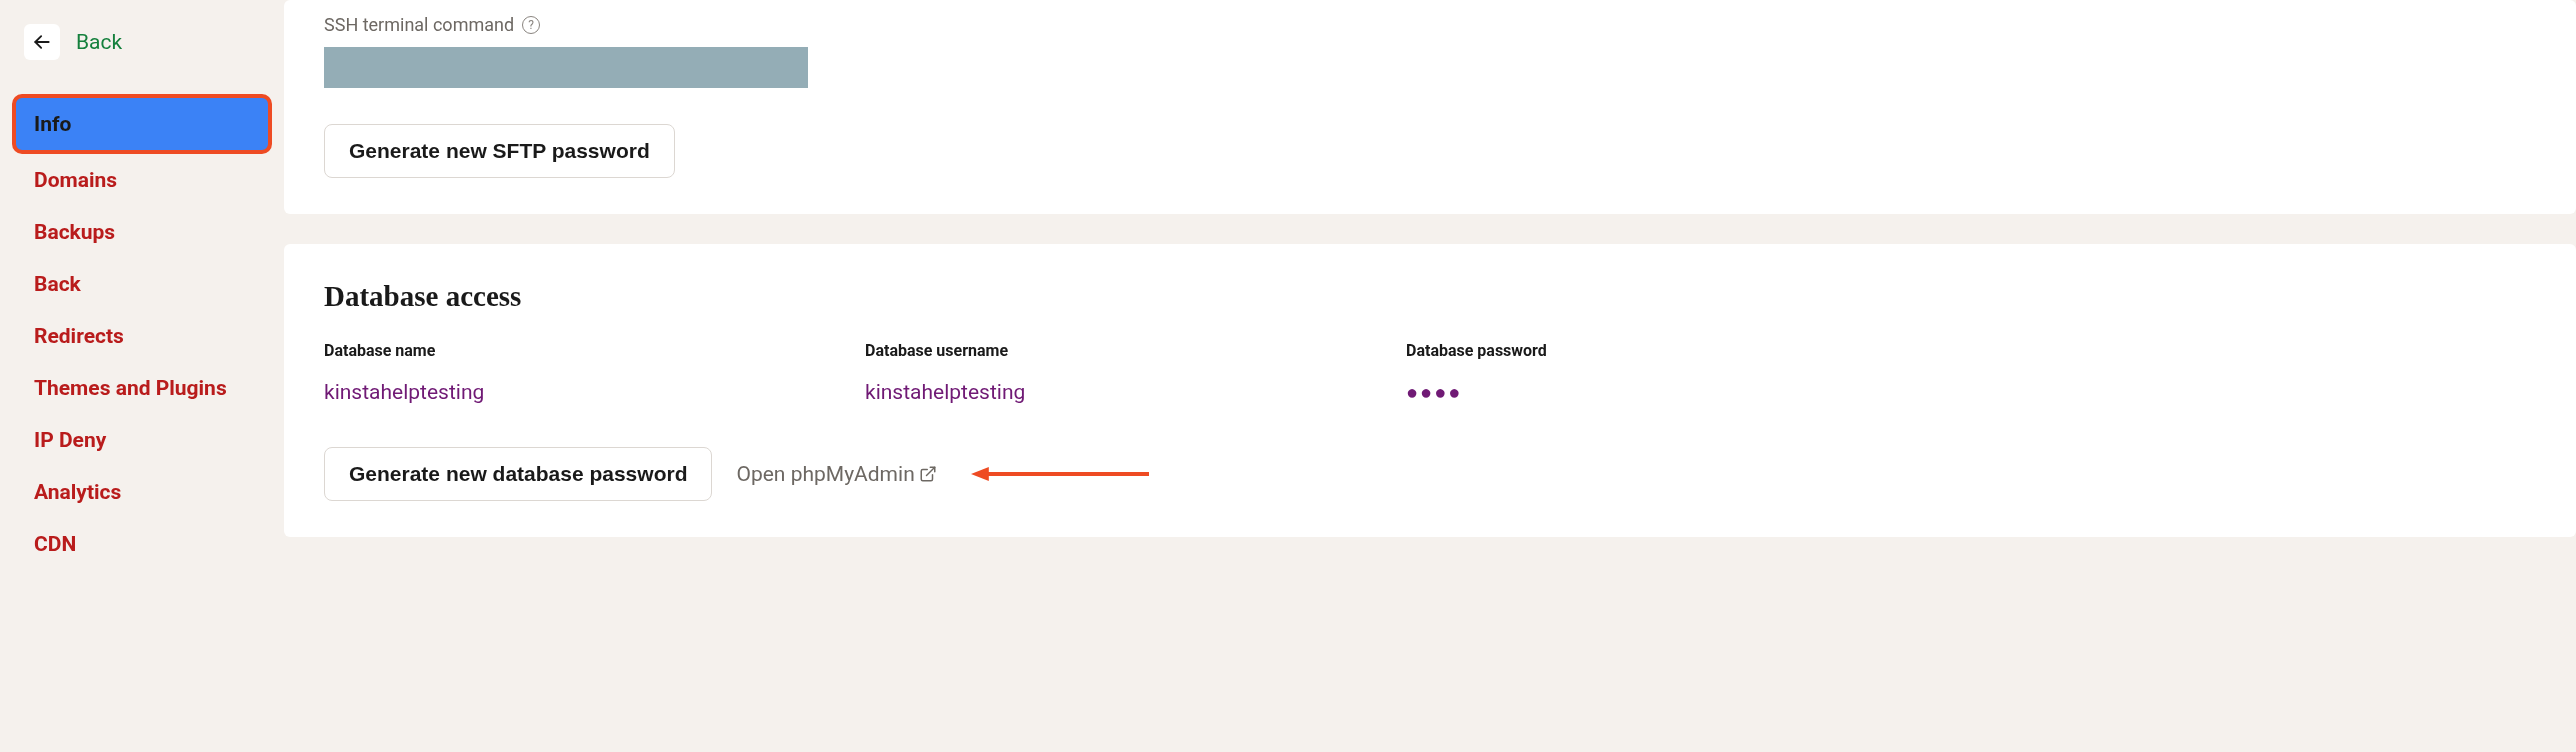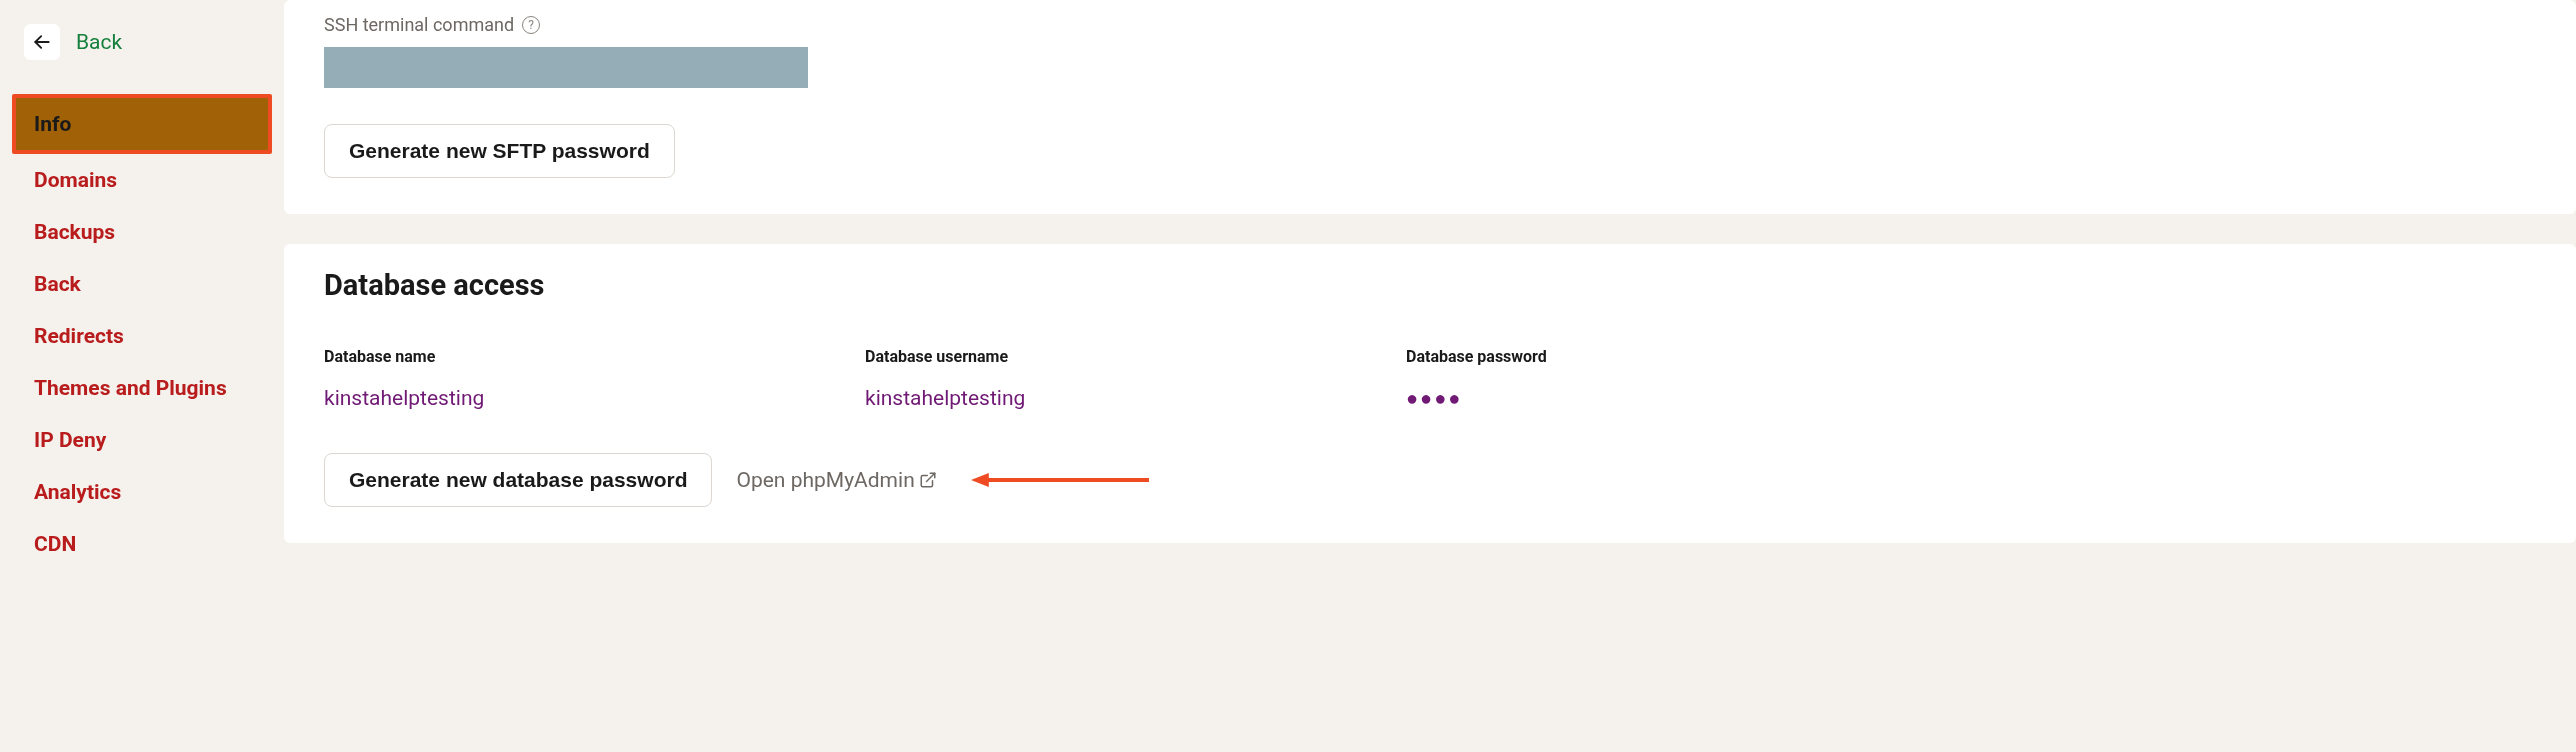--- a/index.html
+++ b/index.html
@@ -55,25 +55,25 @@
     .nav-item {
       padding: 14px 22px;
       color: #b91c1c;
       font-size: 21px;
       font-weight: 700;
       cursor: pointer;
       border-radius: 4px;
     }
     
     .nav-item.active {
-      background: #a16207;
+      background: #3b82f6;
       color: #1a1a1a;
       font-weight: 700;
       border: 4px solid #ee4b23;
-      border-radius: 2px;
+      border-radius: 10px;
       padding: 14px 18px;
     }
     
     .main {
       flex: 1;
       padding: 0;
       overflow: hidden;
     }
     
     .card {
@@ -129,22 +129,23 @@
       font-size: 21px;
       font-weight: 600;
       color: #1a1a1a;
       cursor: pointer;
     }
     
     .section-title {
       font-size: 29px;
       font-weight: 700;
       color: #1a1a1a;
-      margin-bottom: 45px;
-      padding-top: 24px;
+      margin-bottom: 28px;
+      padding-top: 36px;
+      font-family: Liberation Serif, serif;
     }
     
     .db-grid {
       display: flex;
       margin-bottom: 43px;
     }
     
     .db-col {
       flex: 0 0 541px;
     }

